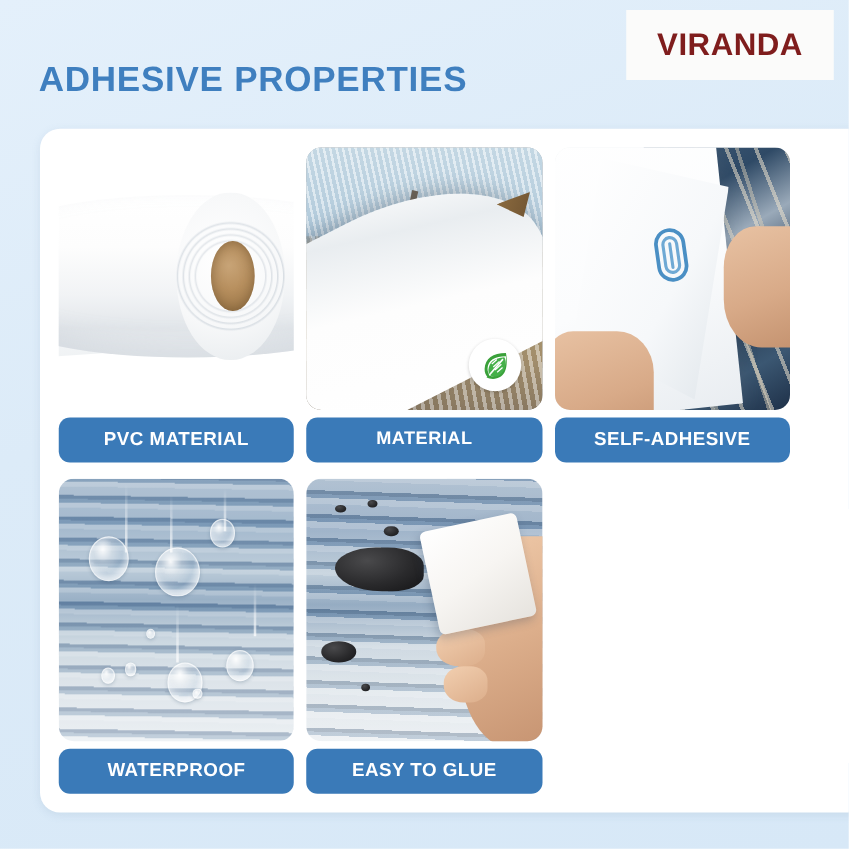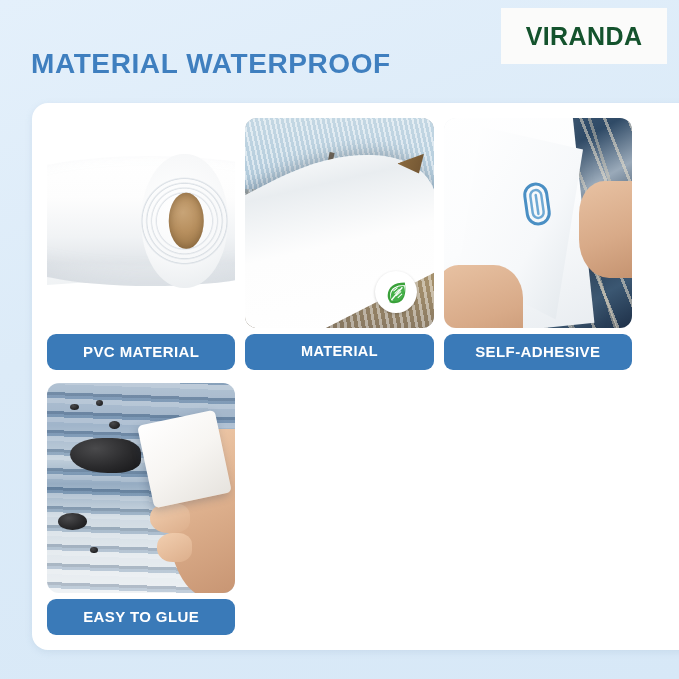--- a/index.html
+++ b/index.html
@@ -44,21 +44,21 @@
     background: #fbfbfa;
     display: flex;
     align-items: center;
     justify-content: center;
   }
 
   .brand-logo-text {
     font-size: 25px;
     font-weight: bold;
     letter-spacing: 0.4px;
-    color: #14532d;
+    color: #7f1d1d;
   }
 
   
   .panel {
     position: absolute;
     left: 32px;
     top: 103px;
     width: 669px;
     height: 547px;
     background: #ffffff;
@@ -413,21 +413,21 @@
     right: 6%;
     width: 7%; height: 2.5%;
     background: #cfcfcc;
     border-radius: 1px;
   }
 </style>
 </head>
 <body>
 
 <div class="header">
-  <div class="page-title">MATERIAL WATERPROOF</div>
+  <div class="page-title">ADHESIVE PROPERTIES</div>
   <div class="brand-logo">
     <span class="brand-logo-text">VIRANDA</span>
   </div>
 </div>
 
 <div class="panel">
   <div class="grid">
 
     <div class="card">
       <div class="card-visual visual-pvc">
@@ -476,20 +476,39 @@
         <div class="adh-hand right"></div>
         <div class="adh-hand left">
           
           
           
         </div>
       </div>
       <div class="card-label">SELF-ADHESIVE</div>
     </div>
 
+    <div class="card">
+      <div class="card-visual visual-water">
+        <div class="wtrail" style="left:28%;top:2%;height:26%;"></div>
+        <div class="wtrail" style="left:47%;top:6%;height:22%;"></div>
+        <div class="wtrail" style="left:70%;top:4%;height:16%;"></div>
+        <div class="wtrail" style="left:83%;top:40%;height:20%;"></div>
+        <div class="wtrail" style="left:50%;top:48%;height:22%;"></div>
+        <div class="wdrop" style="left:13%;top:22%;width:17%;height:17%;"></div>
+        <div class="wdrop" style="left:41%;top:26%;width:19%;height:19%;"></div>
+        <div class="wdrop" style="left:64%;top:15%;width:11%;height:11%;"></div>
+        <div class="wdrop" style="left:46%;top:70%;width:15%;height:15%;"></div>
+        <div class="wdrop" style="left:71%;top:65%;width:12%;height:12%;"></div>
+        <div class="wdrop" style="left:18%;top:72%;width:6%;height:6%;"></div>
+        <div class="wdrop" style="left:28%;top:70%;width:5%;height:5%;"></div>
+        <div class="wdrop" style="left:37%;top:57%;width:4%;height:4%;"></div>
+        <div class="wdrop" style="left:57%;top:80%;width:4%;height:4%;"></div>
+      </div>
+      <div class="card-label">WATERPROOF</div>
+    </div>
 
     <div class="card">
       <div class="card-visual visual-clean">
         <div class="stain" style="left:12%;top:26%;width:38%;height:17%;border-radius:52% 46% 40% 60%;"></div>
         <div class="stain" style="left:6%;top:62%;width:15%;height:8%;"></div>
         <div class="stain" style="left:33%;top:18%;width:6%;height:4%;"></div>
         <div class="stain" style="left:12%;top:10%;width:5%;height:3%;"></div>
         <div class="stain" style="left:26%;top:8%;width:4%;height:3%;"></div>
         <div class="stain" style="left:23%;top:78%;width:4%;height:3%;"></div>
         <div class="clean-hand">

